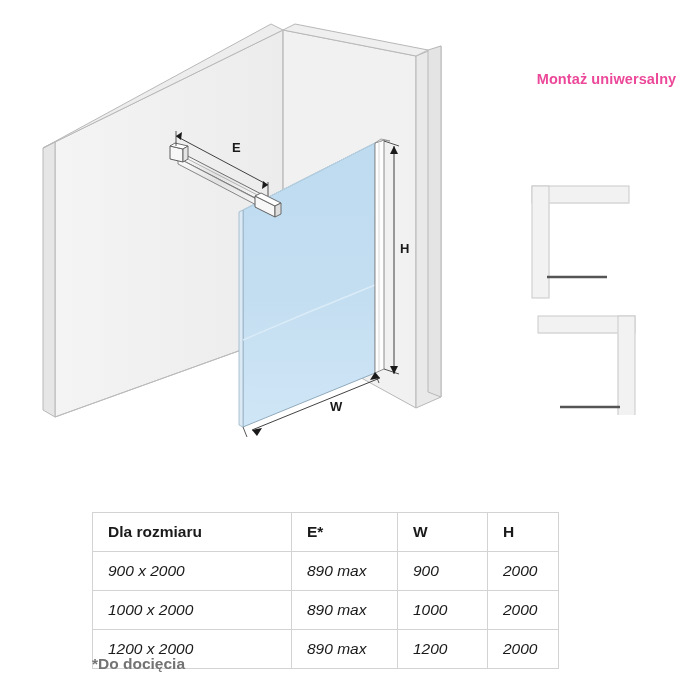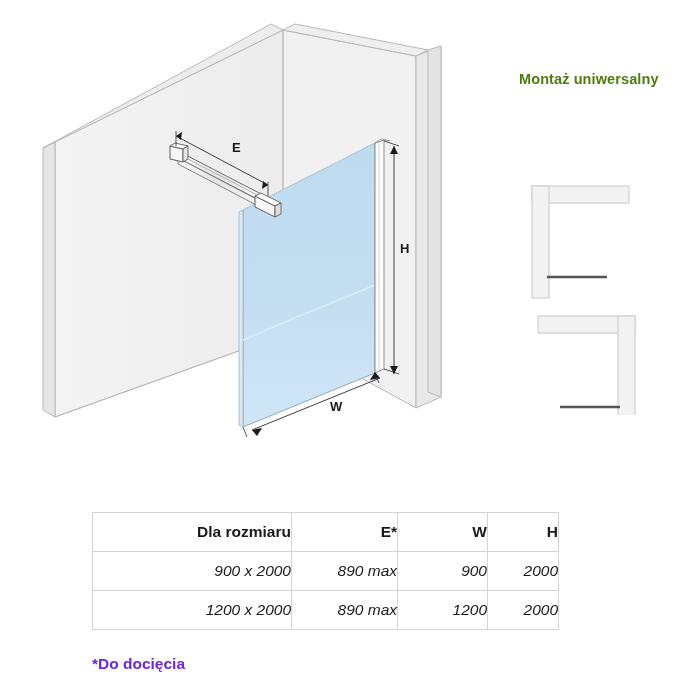--- a/index.html
+++ b/index.html
@@ -40,22 +40,23 @@
     position: absolute;
     left: 519px;
     top: 70px;
     width: 175px;
   }
   .mounting-title {
     font-size: 14.5px;
     font-weight: 700;
     line-height: 19px;
     letter-spacing: 0.1px;
-    color: #4d7c0f;
+    color: #ec4899;
     white-space: nowrap;
+    text-align: center;
   }
   .mounting-figs {
     position: absolute;
     left: 490px;
     top: 165px;
     width: 170px;
     height: 250px;
   }
 
   
@@ -66,21 +67,21 @@
     width: 466px;
   }
   table.spec-table {
     border-collapse: collapse;
     width: 466px;
     table-layout: fixed;
   }
   table.spec-table th,
   table.spec-table td {
     border: 1px solid #d3d3d3;
-    text-align: right;
+    text-align: left;
     padding: 0 0 0 15px;
     height: 38px;
     font-size: 15.5px;
     color: #1a1a1a;
     vertical-align: middle;
     background: #ffffff;
   }
   table.spec-table th {
     font-weight: 700;
   }
@@ -92,21 +93,21 @@
   .col-e     { width: 106px; }
   .col-w     { width: 90px;  }
   .col-h     { width: 71px;  }
 
   .footnote {
     position: absolute;
     left: 92px;
     top: 655px;
     font-size: 15.5px;
     font-weight: 700;
-    color: #6d28d9;
+    color: #737373;
   }
 
   
   .dim-label {
     font-family: "Liberation Sans", sans-serif;
     font-size: 13px;
     font-weight: 700;
     fill: #1a1a1a;
   }
 </style>
@@ -269,20 +270,26 @@
         </tr>
       </thead>
       <tbody>
         <tr>
           <td>900 x 2000</td>
           <td>890 max</td>
           <td>900</td>
           <td>2000</td>
         </tr>
         <tr>
+          <td>1000 x 2000</td>
+          <td>890 max</td>
+          <td>1000</td>
+          <td>2000</td>
+        </tr>
+        <tr>
           <td>1200 x 2000</td>
           <td>890 max</td>
           <td>1200</td>
           <td>2000</td>
         </tr>
       </tbody>
     </table>
   </div>
 
   <div class="footnote">*Do docięcia</div>

